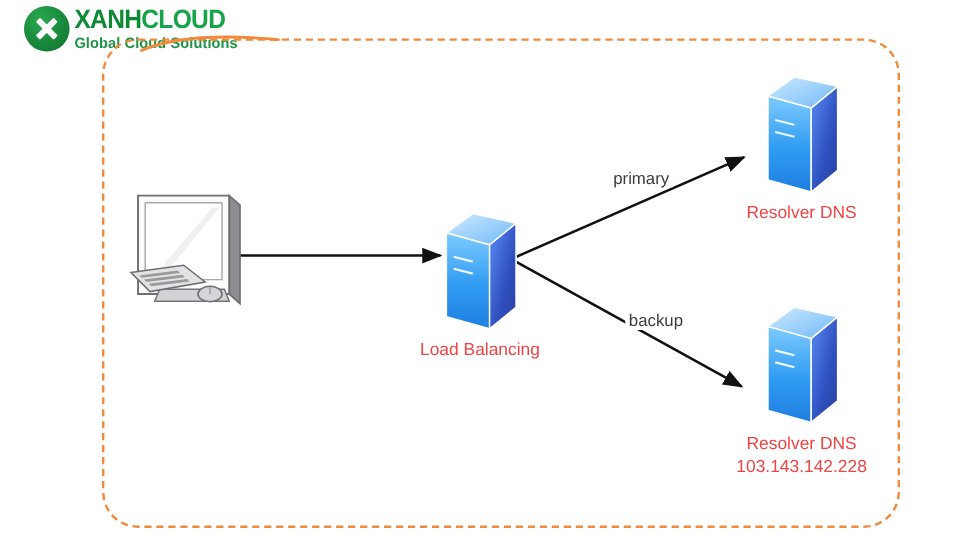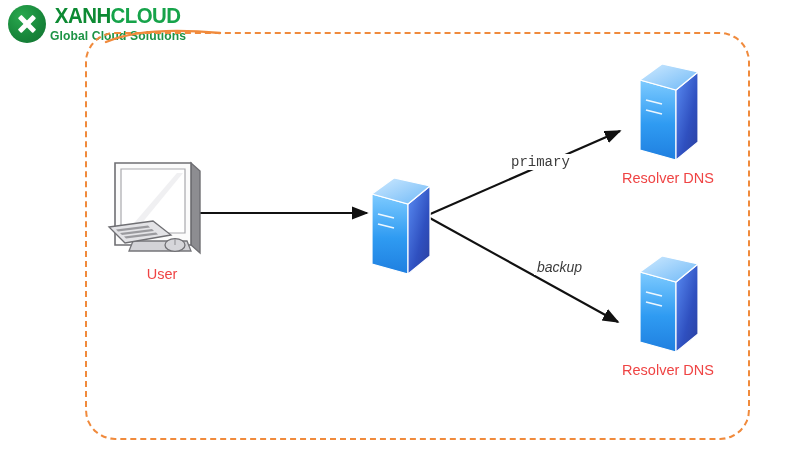--- a/index.html
+++ b/index.html
@@ -14,28 +14,27 @@
     position: relative;
     width: 800px;
     height: 463px;
     background: #ffffff;
     overflow: hidden;
   }
 
   
   .logo {
     position: absolute;
-    left: 8px;
+    left: 20px;
     top: 2px;
     width: 215px;
     height: 44px;
     display: flex;
     align-items: center;
     gap: 4px;
-    text-align: right;
   }
   .logo-badge {
     position: relative;
     width: 38px;
     height: 38px;
     border-radius: 50%;
     background: radial-gradient(circle at 36% 30%, #2aa84f 0%, #18883b 55%, #127031 100%);
     flex: 0 0 auto;
   }
   .logo-badge .bar {
@@ -176,22 +175,22 @@
       </marker>
     </defs>
 
     <line x1="190" y1="213" x2="367" y2="213" stroke="#111111" stroke-width="2.1" marker-end="url(#arrowhead)"></line>
 
     <polyline points="428,215 428,215 620,131" stroke="#111111" stroke-width="2.1" fill="none" marker-end="url(#arrowhead)"></polyline>
 
     <polyline points="428,217 428,217 618,322" stroke="#111111" stroke-width="2.1" fill="none" marker-end="url(#arrowhead)"></polyline>
   </svg>
 
-  <div class="edge-label" style="left:508px; top:154px;font-family:Liberation Mono, monospace;">primary</div>
-  <div class="edge-label" style="left:534px; top:259px;font-style:italic;">backup</div>
+  <div class="edge-label" style="left:508px; top:140px;">primary</div>
+  <div class="edge-label" style="left:521px; top:259px;">backup</div>
 
   <div class="node" style="left:92px; top:155px; width:140px;">
     <div class="desktop">
       <svg viewBox="0 0 118 108" width="118" height="108">
 
         <path d="M88 8 L97 16 L97 98 L88 90 Z" fill="#8d8d91" stroke="#6f6f73" stroke-width="1.4"></path>
 
         <path d="M12 8 L88 8 L88 90 L12 90 Z" fill="#fbfbfb" stroke="#6f6f73" stroke-width="1.6"></path>
 
         <path d="M18 14 L82 14 L82 78 L18 78 Z" fill="#ffffff" stroke="#a9a9ad" stroke-width="1.2"></path>
@@ -204,23 +203,20 @@
         <g fill="#9a9a9e">
           <path d="M13 74.5 L45 70.5 L47 72.5 L15 76.5 Z"></path>
           <path d="M17 78 L49 74 L51 76 L19 80 Z"></path>
           <path d="M21 81.5 L53 77.5 L55 79.5 L23 83.5 Z"></path>
         </g>
 
         <ellipse cx="72" cy="90" rx="10" ry="6.4" fill="#d6d6da" stroke="#6f6f73" stroke-width="1.3"></ellipse>
         <path d="M72 84 L72 90" stroke="#8d8d91" stroke-width="1"></path>
       </svg>
     </div>
-    <div class="node-label" style="margin-top:2px;">
-      <div>User</div>
-    </div>
   </div>
 
   <div class="node" style="left:330px; top:172px; width:140px;">
     <div class="server">
       <svg viewBox="0 0 72 110" width="72" height="110">
 
         <path d="M8 22 L30 6 L66 14 L44 32 Z" fill="#9fd6fb" stroke="#ffffff" stroke-width="1.2"></path>
 
         <path d="M8 22 L44 32 L44 102 L8 92 Z" fill="#2f9bf2" stroke="#ffffff" stroke-width="1.2"></path>
 
@@ -244,20 +240,21 @@
         </defs>
         <path d="M8 22 L44 32 L44 102 L8 92 Z" fill="url(#gfrontA)" stroke="#ffffff" stroke-width="1.2"></path>
         <path d="M44 32 L66 14 L66 84 L44 102 Z" fill="url(#gsideA)" stroke="#ffffff" stroke-width="1.2"></path>
         <path d="M8 22 L30 6 L66 14 L44 32 Z" fill="url(#gtopA)" stroke="#ffffff" stroke-width="1.2"></path>
 
         <path d="M14 42 L30 46" stroke="#ffffff" stroke-width="1.8" opacity="0.9"></path>
         <path d="M14 52 L30 56" stroke="#ffffff" stroke-width="1.8" opacity="0.9"></path>
       </svg>
     </div>
     <div class="node-label" style="margin-top:1px;">
+      <div>Load Balancing</div>
     </div>
   </div>
 
   <div class="node" style="left:598px; top:58px; width:140px;">
     <div class="server">
       <svg viewBox="0 0 72 110" width="72" height="110">
         <defs>
           <linearGradient id="gfrontB" x1="0" y1="0" x2="0" y2="1">
             <stop offset="0%" stop-color="#7ecbff"></stop>
             <stop offset="55%" stop-color="#2f9bf2"></stop>
@@ -306,16 +303,17 @@
         </defs>
         <path d="M8 22 L44 32 L44 102 L8 92 Z" fill="url(#gfrontC)" stroke="#ffffff" stroke-width="1.2"></path>
         <path d="M44 32 L66 14 L66 84 L44 102 Z" fill="url(#gsideC)" stroke="#ffffff" stroke-width="1.2"></path>
         <path d="M8 22 L30 6 L66 14 L44 32 Z" fill="url(#gtopC)" stroke="#ffffff" stroke-width="1.2"></path>
         <path d="M14 42 L30 46" stroke="#ffffff" stroke-width="1.8" opacity="0.9"></path>
         <path d="M14 52 L30 56" stroke="#ffffff" stroke-width="1.8" opacity="0.9"></path>
       </svg>
     </div>
     <div class="node-label" style="margin-top:1px;">
       <div>Resolver DNS</div>
+      <div>103.143.142.228</div>
     </div>
   </div>
 
 </div>
 
 </body></html>

